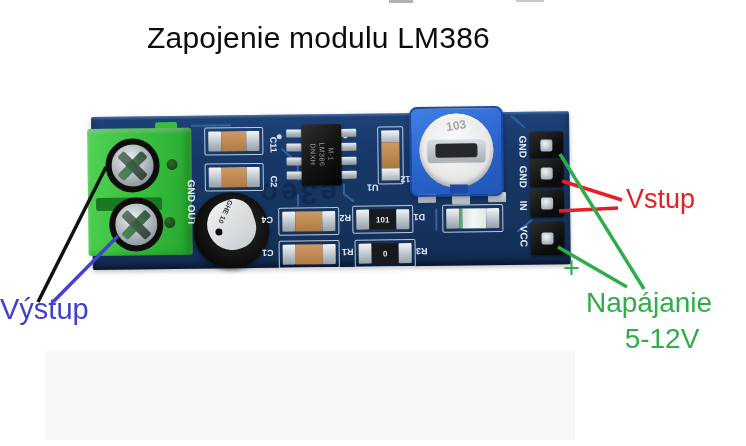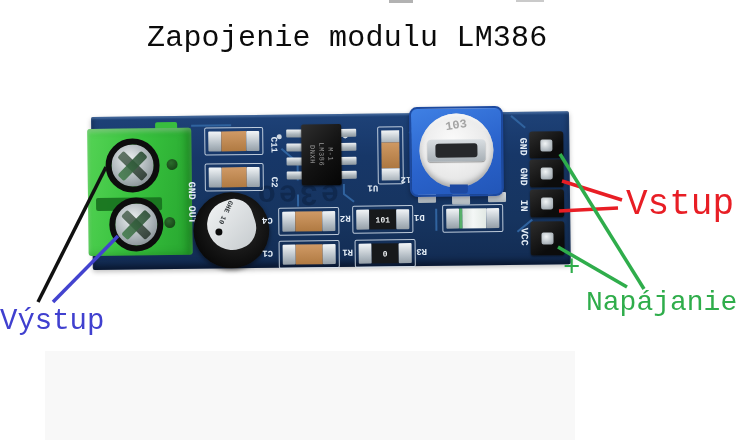--- a/index.html
+++ b/index.html
@@ -1,30 +1,30 @@
 <!DOCTYPE html>
 <html><head>
 <meta charset="utf-8">
 <style>
   html,body{margin:0;padding:0;background:#fff;}
   .canvas{position:relative;width:746px;height:446px;background:#ffffff;overflow:hidden;
-          font-family:Liberation Mono, monospace;}
+          font-family:Liberation Sans, sans-serif;}
   .abs{position:absolute;}
 
   
   .artifact{position:absolute;background:#666;}
   .a1{left:389px;top:0;width:24px;height:3px;opacity:.5;}
   .a2{left:516px;top:0;width:28px;height:2px;opacity:.35;}
   .gray-panel{position:absolute;left:45px;top:351px;width:530px;height:89px;background:#f8f8f8;z-index:1;}
   .title{position:absolute;left:147px;top:21px;font-size:30px;color:#0b0b0b;letter-spacing:.2px;z-index:4;}
 
   
   .lbl{position:absolute;z-index:6;line-height:1.15;}
-  .vystup{left:0px;top:305px;font-size:29px;color:#4040cf;}
-  .vstup{left:626px;top:184px;font-size:36px;color:#e81e25;}
+  .vystup{left:0px;top:293px;font-size:29px;color:#4040cf;}
+  .vstup{left:626px;top:184px;font-size:27px;color:#e81e25;}
   .nap1{left:586px;top:287px;width:152px;text-align:left;font-size:28px;color:#2fad4b;}
   .nap2{left:586px;top:323px;width:152px;text-align:center;font-size:28px;color:#2fad4b;}
   .plus{left:563px;top:252px;font-size:29px;color:#2fad4b;}
   .wires{position:absolute;left:0;top:0;z-index:5;}
 
   
   .pcb{position:absolute;left:91px;top:117px;width:478px;height:153px;z-index:2;
        transform:rotate(-0.7deg);transform-origin:0 0;border-radius:2px;
        background:linear-gradient(180deg,#1e4278 0%,#173768 28%,#16345f 70%,#122b52 100%);
        box-shadow:inset 0 2px 2px rgba(140,180,230,.35), inset 0 -4px 6px rgba(0,0,10,.5), 0 2px 5px rgba(0,0,0,.25);}
@@ -258,15 +258,16 @@
     <line x1="118" y1="236" x2="53" y2="302" stroke="#4343cf" stroke-width="3.5"></line>
     <line x1="562" y1="181" x2="622" y2="200" stroke="#e81e25" stroke-width="3.5"></line>
     <line x1="559" y1="211" x2="618" y2="208" stroke="#e81e25" stroke-width="3.5"></line>
     <line x1="560" y1="154" x2="644" y2="289" stroke="#2fad4b" stroke-width="3.5"></line>
     <line x1="558" y1="247" x2="627" y2="287" stroke="#2fad4b" stroke-width="3.5"></line>
   </svg>
 
   <div class="lbl vystup">Výstup</div>
   <div class="lbl vstup">Vstup</div>
   <div class="lbl nap1">Napájanie</div>
+  <div class="lbl nap2">5-12V</div>
   <div class="lbl plus">+</div>
 
 </div>
 
 </body></html>

